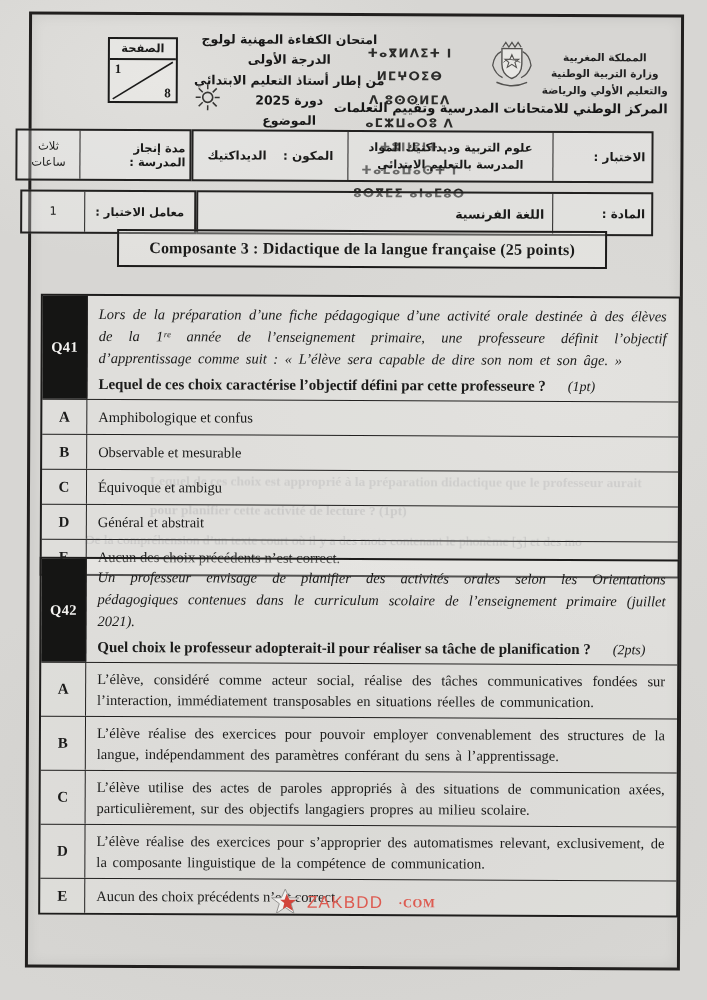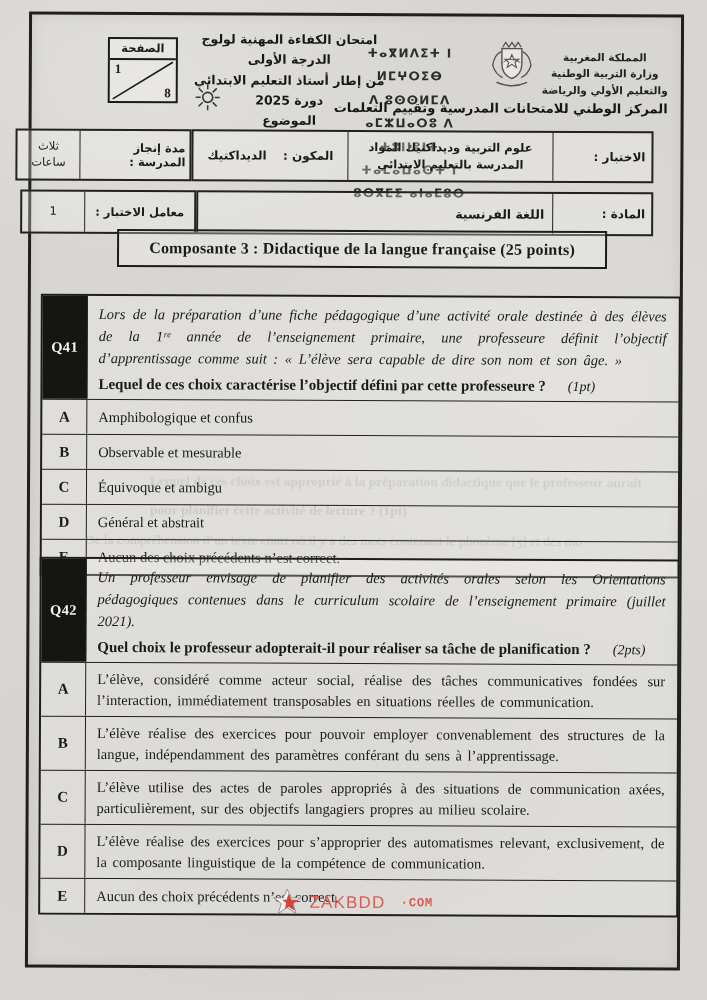--- a/index.html
+++ b/index.html
@@ -120,21 +120,21 @@
   .ghost{position:absolute;color:#5a5a64;pointer-events:none;
          font-size:13.5px;filter:blur(.4px);white-space:nowrap;overflow:hidden;}
   .g1{left:120px;top:458px;width:510px;opacity:.13;font-weight:700;}
   .g2{left:120px;top:487px;width:360px;opacity:.15;font-weight:700;}
   .g3{left:55px;top:517px;width:585px;opacity:.19;}
   
   .footer{position:absolute;left:0;top:872px;width:100%;
           display:flex;align-items:center;justify-content:center;gap:7px;}
   .brand{font-family:"Liberation Sans", sans-serif;font-weight:400;
          font-size:17px;color:#dd5b51;letter-spacing:1.2px;}
-  .brand-suffix{font-family:Liberation Mono, monospace;font-weight:700;
+  .brand-suffix{font-family:Liberation Serif, serif;font-weight:700;
                 font-size:12.5px;color:#dd5b51;letter-spacing:.6px;margin-left:8px;}
   .star-logo{width:30px;height:30px;}
 </style>
 </head>
 <body>
 
 <div class="sheet">
   <div class="frame">
 
     <div class="hdr">

